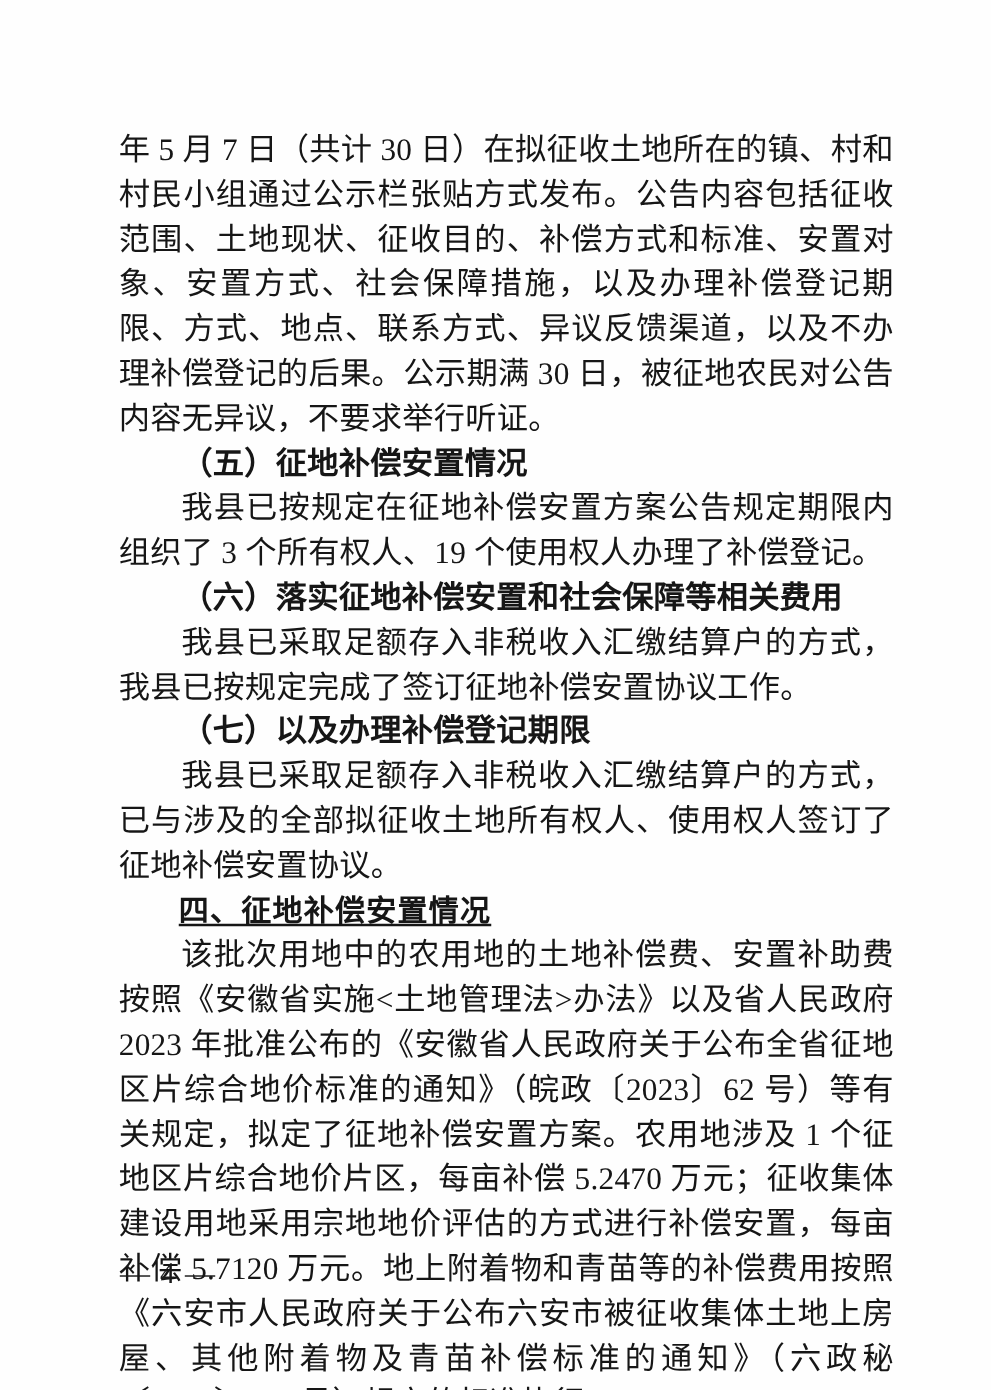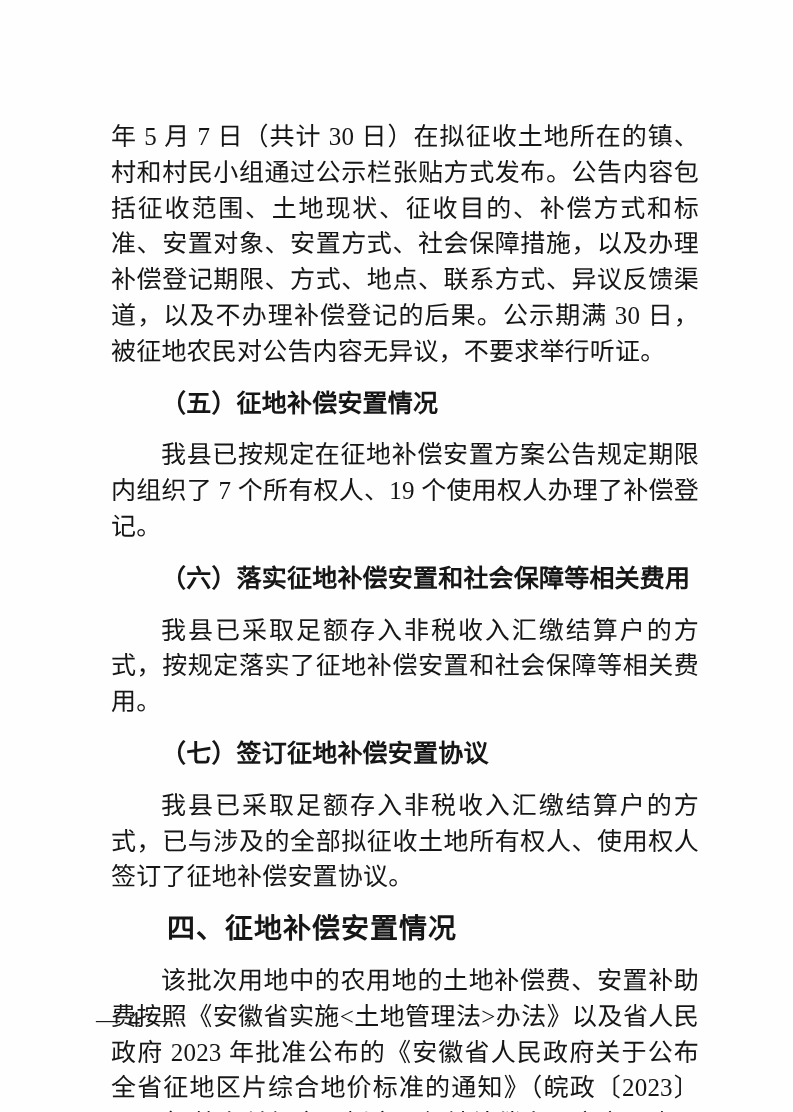--- a/index.html
+++ b/index.html
@@ -25,55 +25,56 @@
     left: 95px;
     top: 103px;
     width: 620px;
     font-size: 25px;
     line-height: 35.8px;
     text-align: justify;
     text-justify: inter-ideograph;
     letter-spacing: 0.2px;
   }
   .content p {
-    margin: 16px;
+    margin: 0;
     padding: 0;
   }
   .indent {
     text-indent: 2em;
   }
   .heading-kai {
     text-indent: 2em;
     font-weight: 700;
   }
   .heading-hei {
     text-indent: 2em;
     font-weight: 700;
     font-family: "Liberation Sans", "DejaVu Sans", sans-serif;
-    font-size: 28px;
+    font-size: 24px;
     letter-spacing: 1px;
+    text-decoration: underline;
   }
   .footer {
     position: absolute;
     left: 96px;
     top: 1006px;
     font-size: 24px;
     letter-spacing: 1px;
     color: #1a1a1a;
   }
 </style>
 </head>
 <body>
 
 <div class="page">
   <div class="content">
     <p class="body">年 5 月 7 日（共计 30 日）在拟征收土地所在的镇、村和村民小组通过公示栏张贴方式发布。公告内容包括征收范围、土地现状、征收目的、补偿方式和标准、安置对象、安置方式、社会保障措施，以及办理补偿登记期限、方式、地点、联系方式、异议反馈渠道，以及不办理补偿登记的后果。公示期满 30 日，被征地农民对公告内容无异议，不要求举行听证。</p>
     <p class="heading-kai">（五）征地补偿安置情况</p>
-    <p class="indent">我县已按规定在征地补偿安置方案公告规定期限内组织了 7 个所有权人、19 个使用权人办理了补偿登记。</p>
+    <p class="indent">我县已按规定在征地补偿安置方案公告规定期限内组织了 3 个所有权人、19 个使用权人办理了补偿登记。</p>
     <p class="heading-kai">（六）落实征地补偿安置和社会保障等相关费用</p>
-    <p class="indent">我县已采取足额存入非税收入汇缴结算户的方式，按规定落实了征地补偿安置和社会保障等相关费用。</p>
-    <p class="heading-kai">（七）签订征地补偿安置协议</p>
+    <p class="indent">我县已采取足额存入非税收入汇缴结算户的方式，我县已按规定完成了签订征地补偿安置协议工作。</p>
+    <p class="heading-kai">（七）以及办理补偿登记期限</p>
     <p class="indent">我县已采取足额存入非税收入汇缴结算户的方式，已与涉及的全部拟征收土地所有权人、使用权人签订了征地补偿安置协议。</p>
     <p class="heading-hei">四、征地补偿安置情况</p>
     <p class="indent">该批次用地中的农用地的土地补偿费、安置补助费按照《安徽省实施&lt;土地管理法&gt;办法》以及省人民政府 2023 年批准公布的《安徽省人民政府关于公布全省征地区片综合地价标准的通知》（皖政〔2023〕62 号）等有关规定，拟定了征地补偿安置方案。农用地涉及 1 个征地区片综合地价片区，每亩补偿 5.2470 万元；征收集体建设用地采用宗地地价评估的方式进行补偿安置，每亩补偿 5.7120 万元。地上附着物和青苗等的补偿费用按照《六安市人民政府关于公布六安市被征收集体土地上房屋、其他附着物及青苗补偿标准的通知》（六政秘〔2020〕120 号）规定的标准执行。</p>
   </div>
   <div class="footer">— 4 —</div>
 </div>
 
 </body></html>

